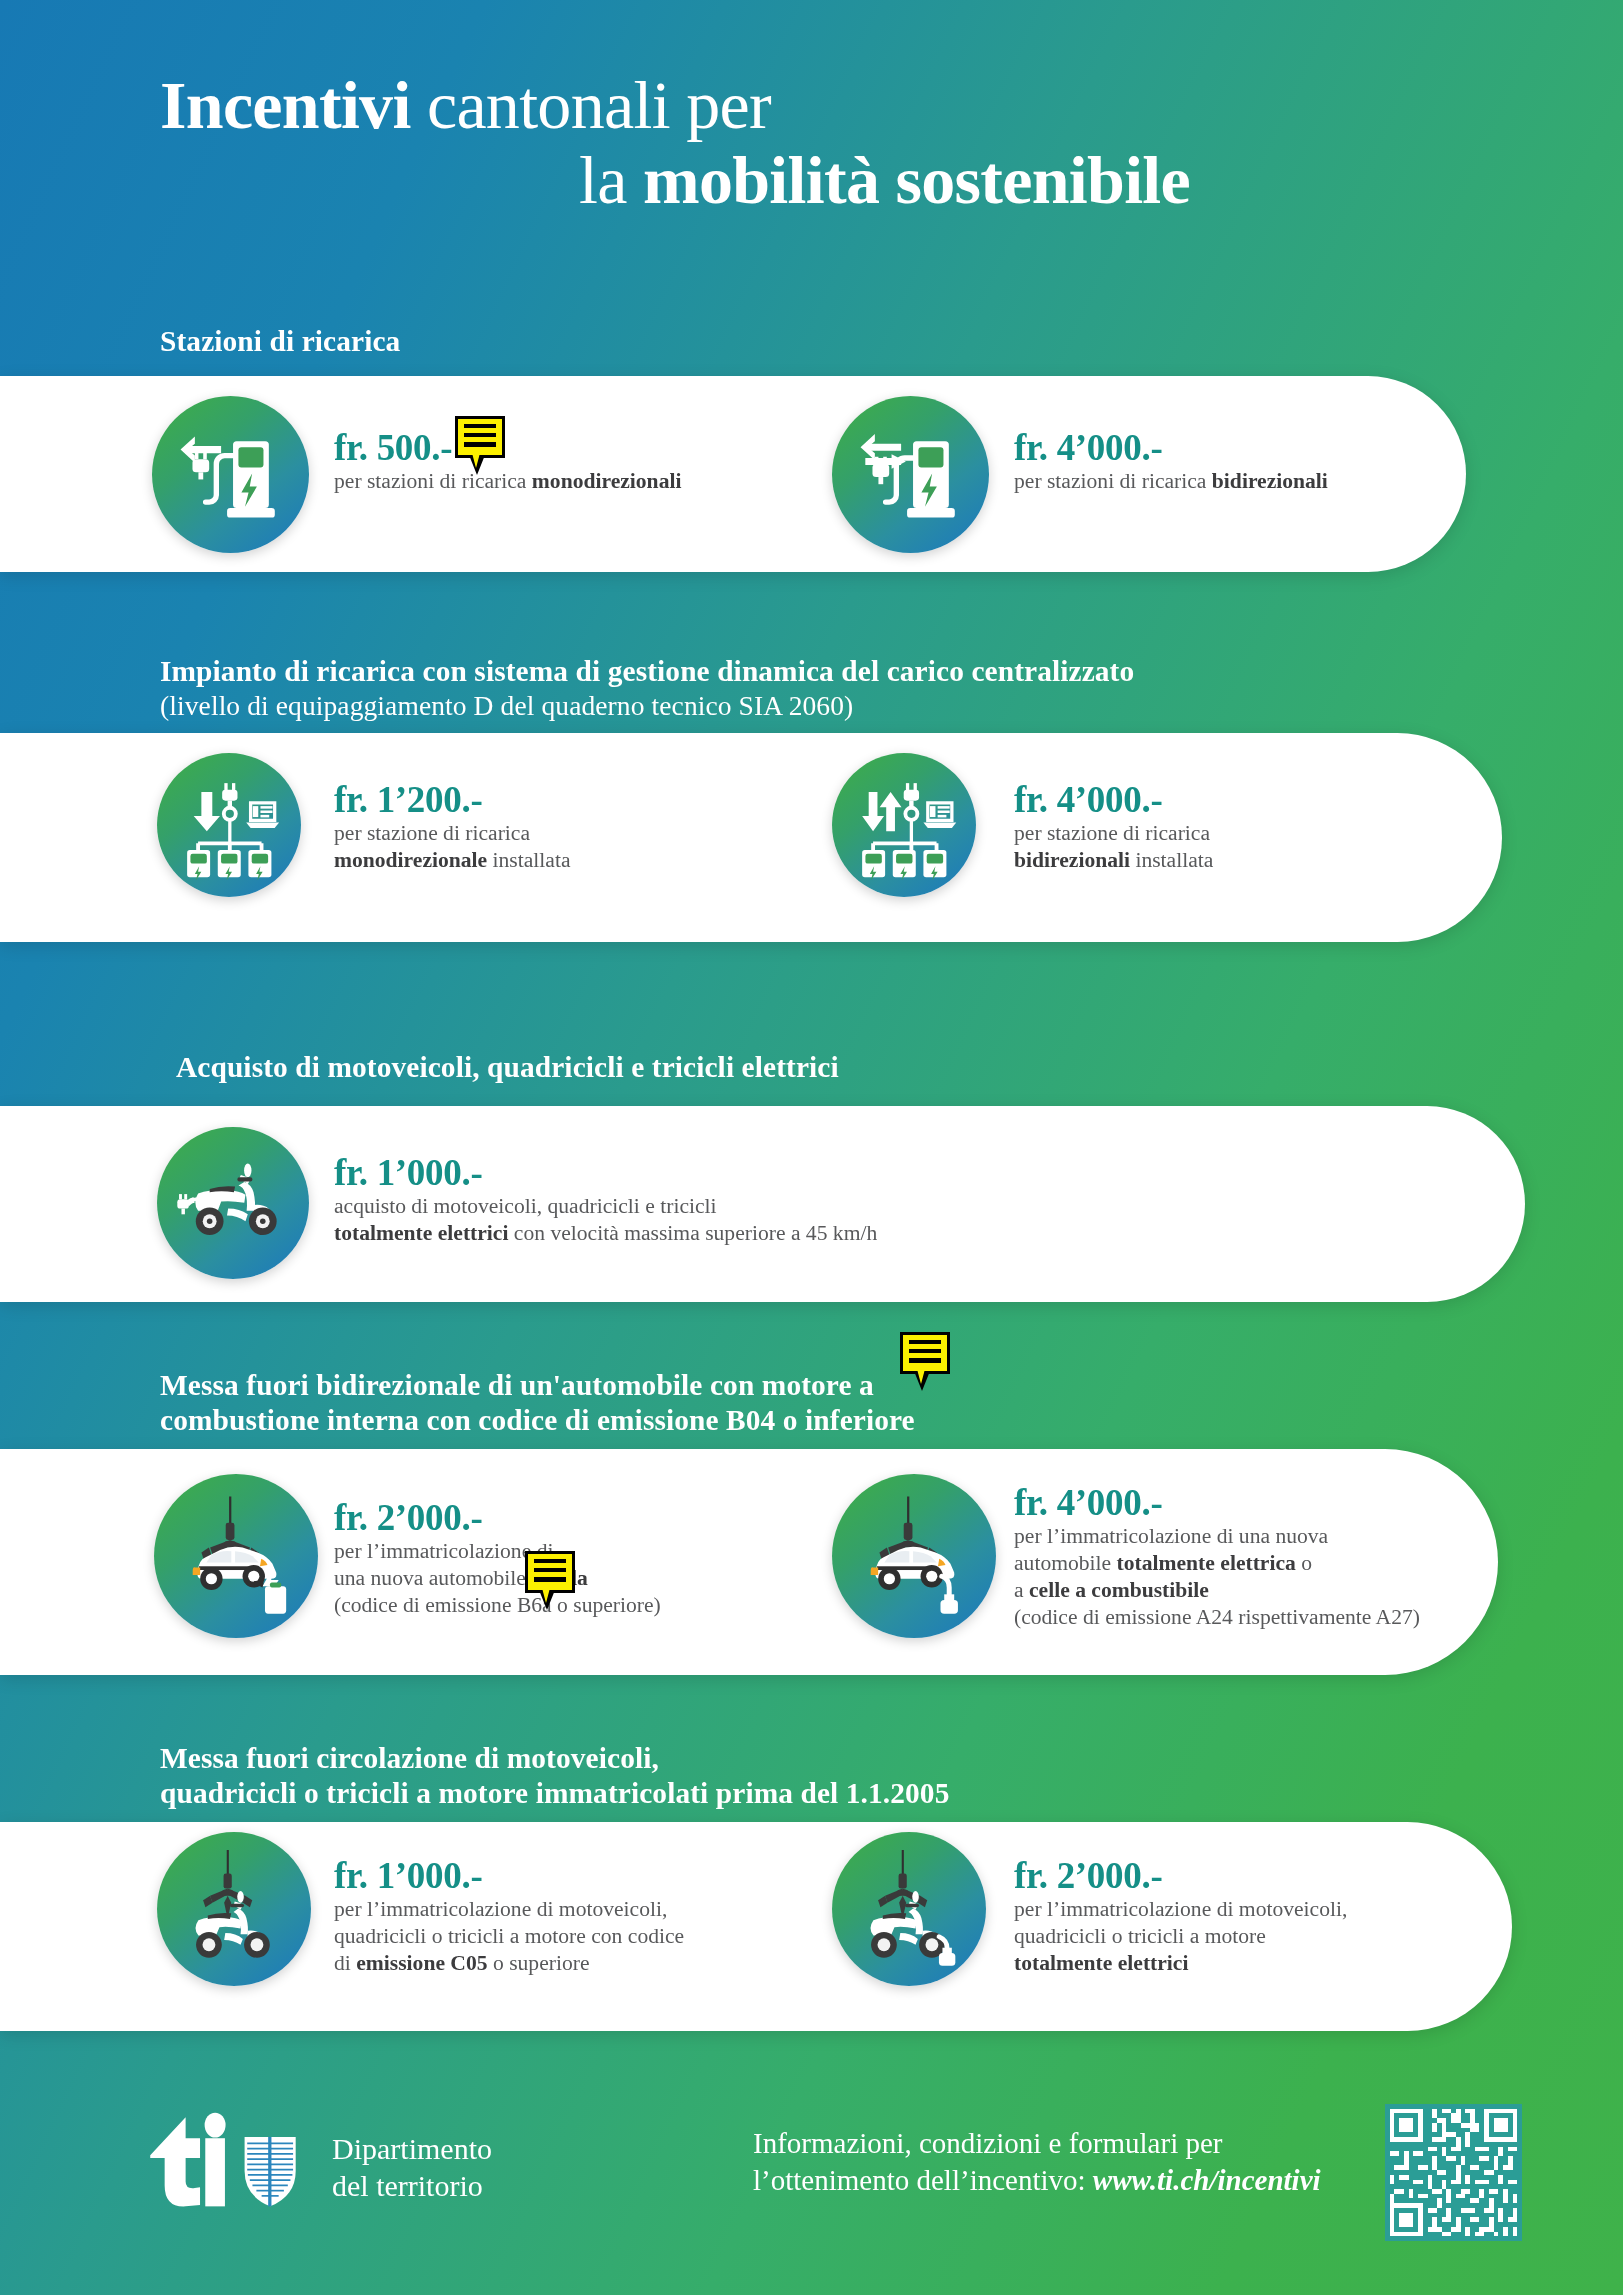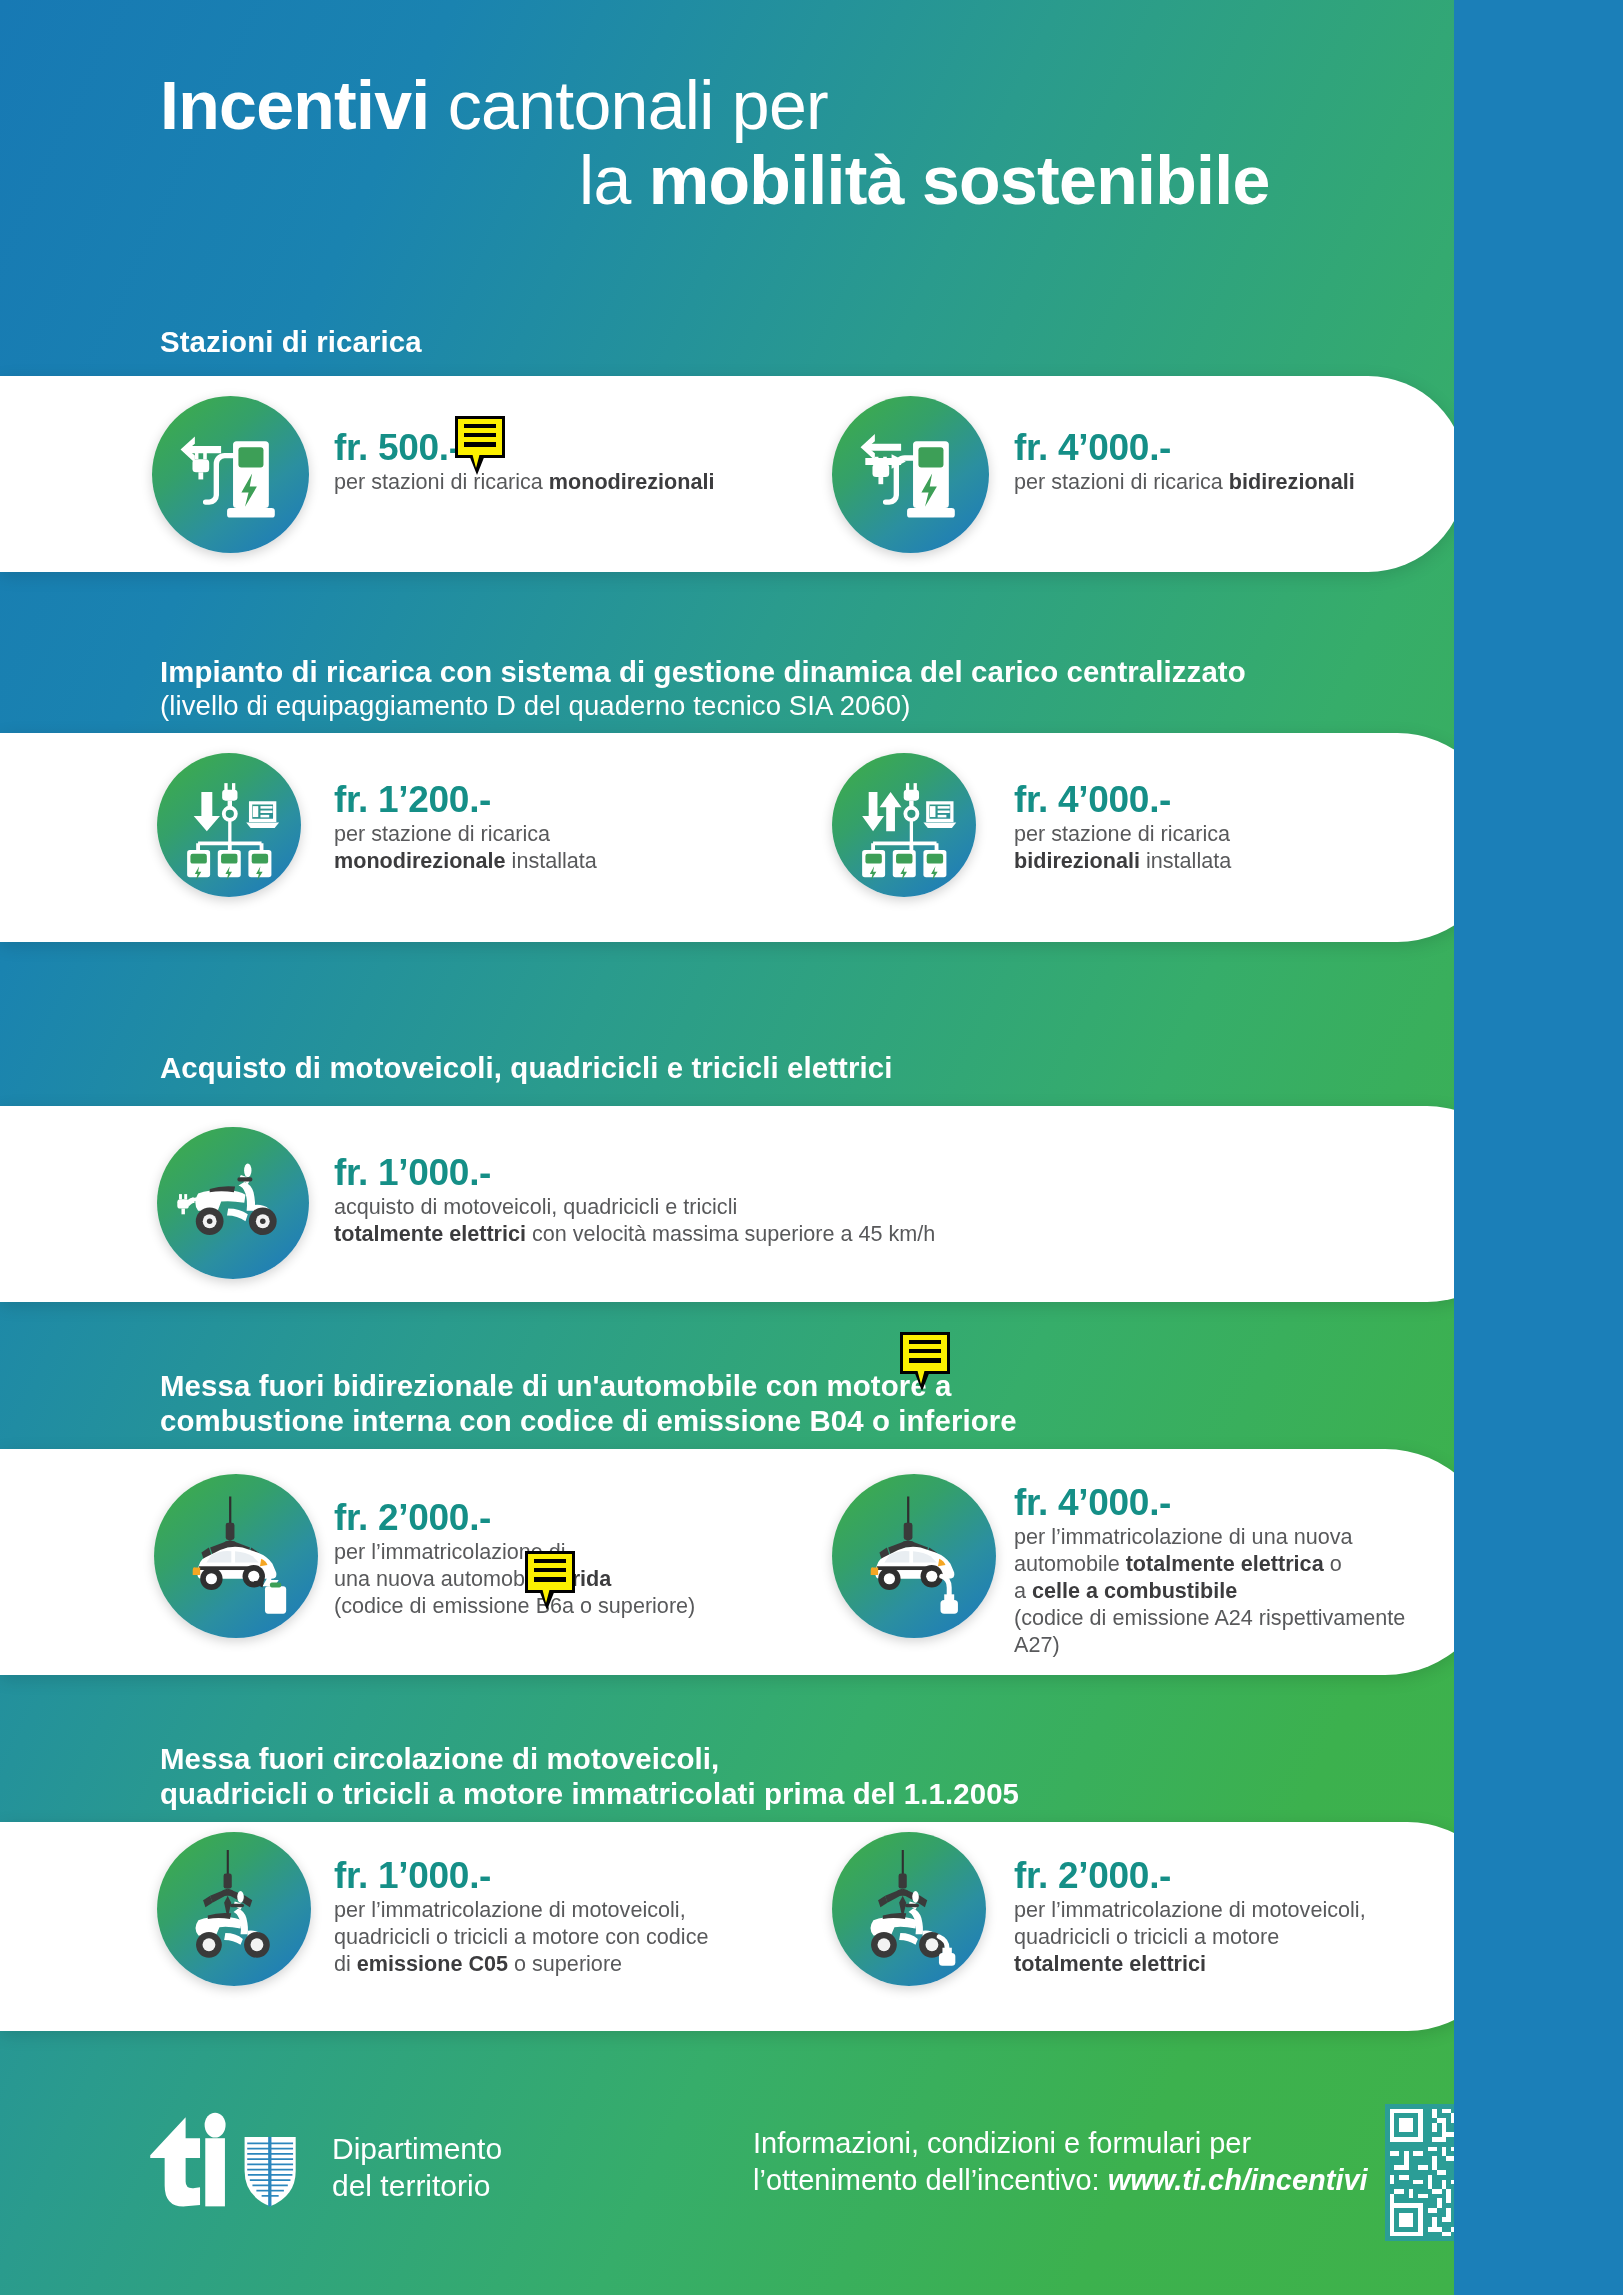--- a/index.html
+++ b/index.html
@@ -5,24 +5,25 @@
   * { box-sizing: border-box; margin: 0; padding: 0; }
   html, body { width: 1623px; height: 2295px; }
   body {
     font-family: "Liberation Sans", sans-serif;
     background: #1b7fb8;
     position: relative;
     overflow: hidden;
   }
   #poster {
     position: absolute; inset: 0;
-    width: 1454px; height: 2295px;
+    width: 1623px; height: 2295px;
     background:
       linear-gradient(115deg, #1779b4 0%, #1a83b0 18%, #2a9b8d 42%, #36ad6a 66%, #3cb14e 85%, #3fb24a 100%);
     overflow: hidden;
+    font-family: Liberation Serif, serif;
   }
   
   .title-wrap {
     position: absolute; left: 160px; top: 69px; width: 1374px;
     color: #ffffff;
   }
   .title-l1 { font-size: 68px; line-height: 73px; letter-spacing: -0.7px; }
   .title-l2 { font-size: 68px; line-height: 77px; text-align: left; padding-left: 419px; letter-spacing: -0.7px;}
   .t-bold { font-weight: 700; }
   .t-light { font-weight: 300; }
@@ -242,21 +243,21 @@
         <rect x="71" y="76.5" width="15" height="9" rx="2" fill="#3d9f57"></rect>
         <path d="M79 88 l-4 7 h2.5 l-1.5 6 l5 -8 h-3 z" fill="#3d9f57"></path>
       </g>
     </svg>
   </div>
   <div class="card-text" style="left:1014px; top:779px;">
     <div class="amount">fr. 4’000.-</div>
     <div class="desc">per stazione di ricarica<br><b>bidirezionali</b> installata</div>
   </div>
 
-  <div class="sec-head" style="left:160px; top:1050px;">Acquisto di motoveicoli, quadricicli e tricicli elettrici</div>
+  <div class="sec-head" style="left:176px; top:1050px;">Acquisto di motoveicoli, quadricicli e tricicli elettrici</div>
 
   <div class="panel r-right" style="left:0px; top:1106px; width:1525px; height:196px;"></div>
 
   <div class="icon-circle" style="left:157px; top:1127px; width:152px; height:152px;">
     <svg viewBox="0 0 100 100" fill="#fff">
       <ellipse cx="63" cy="22" rx="3.2" ry="6"></ellipse>
       <path d="M57 26 q5 1 8 4 l-2 4 q-4 -4 -8 -4 z"></path>
       <rect x="54" y="28" width="13" height="3.5" rx="1.7" fill="#3a3a3a"></rect>
       <path d="M60 32 q6 2 8 9 q2 9 1 16 l-7 0 q1 -9 -1 -15 q-2 -6 -6 -7 z"></path>
       <path d="M20 42 q12 -4 26 -3 q10 1 15 4 l-1 7 q-12 -2 -20 -1 l-3 8 l-17 0 q-5 -7 0 -15 z"></path>

